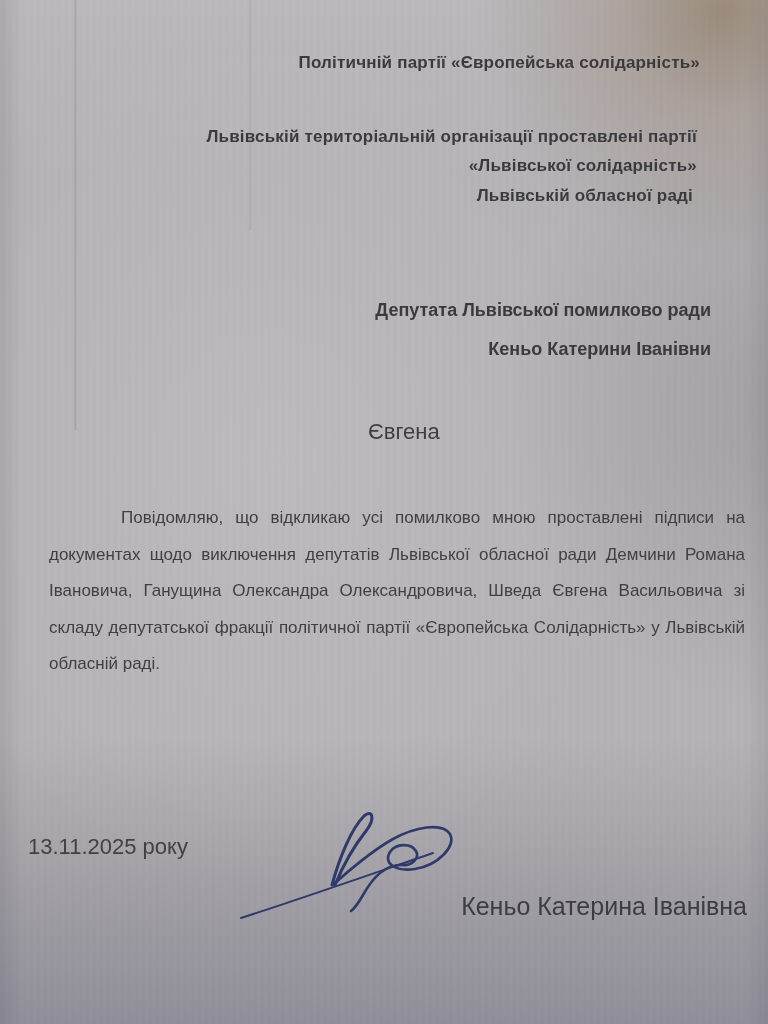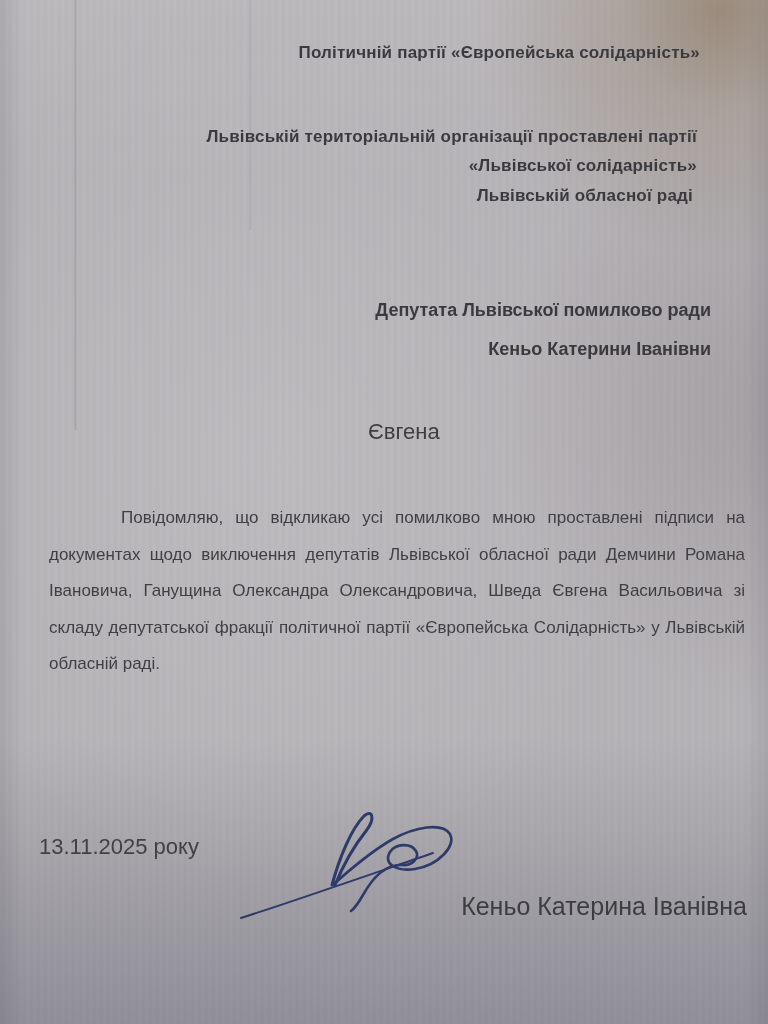--- a/index.html
+++ b/index.html
@@ -34,37 +34,37 @@
   .crease-2 {
     left: 249px; top: 0; height: 230px;
     background: linear-gradient(90deg, rgba(255,255,255,0) 0%, rgba(120,116,122,0.18) 50%, rgba(255,255,255,0) 100%);
   }
   .txt {
     position: absolute;
     color: #3a3a3e;
     white-space: nowrap;
   }
   .hdr { font-weight: bold; font-size: 17px; letter-spacing: 0.2px; }
-  .party-line   { top: 43px;  right: 68px; }
+  .party-line   { top: 53px;  right: 68px; }
   .org-block    { top: 122px; right: 71px; text-align: right; line-height: 29px; }
   .council-line { top: 186px; right: 75px; }
   .from1 { top: 300px; right: 57px; font-weight: bold; font-size: 18px; }
   .from2 { top: 339px; right: 57px; font-weight: bold; font-size: 18px; margin-left: 27px; }
   .doc-title { top: 419px; left: 368px; font-size: 22px; color: #3e3e42; }
   .body-par {
     position: absolute;
     top: 496px; left: 45px; width: 696px;
     margin: 4px;
     font-size: 17px;
     line-height: 36.5px;
     color: #3f3f43;
     text-align: justify;
     text-indent: 72px;
   }
-  .date-line { top: 834px; left: 39px; font-size: 22px; color: #414145; }
+  .date-line { top: 834px; left: 28px; font-size: 22px; color: #414145; }
   .name-line { top: 892px; right: 21px; font-size: 25px; color: #3d3d41; }
   .signature {
     position: absolute;
     left: 235px; top: 805px;
     width: 230px; height: 115px;
   }
 </style>
 </head>
 <body>
 

